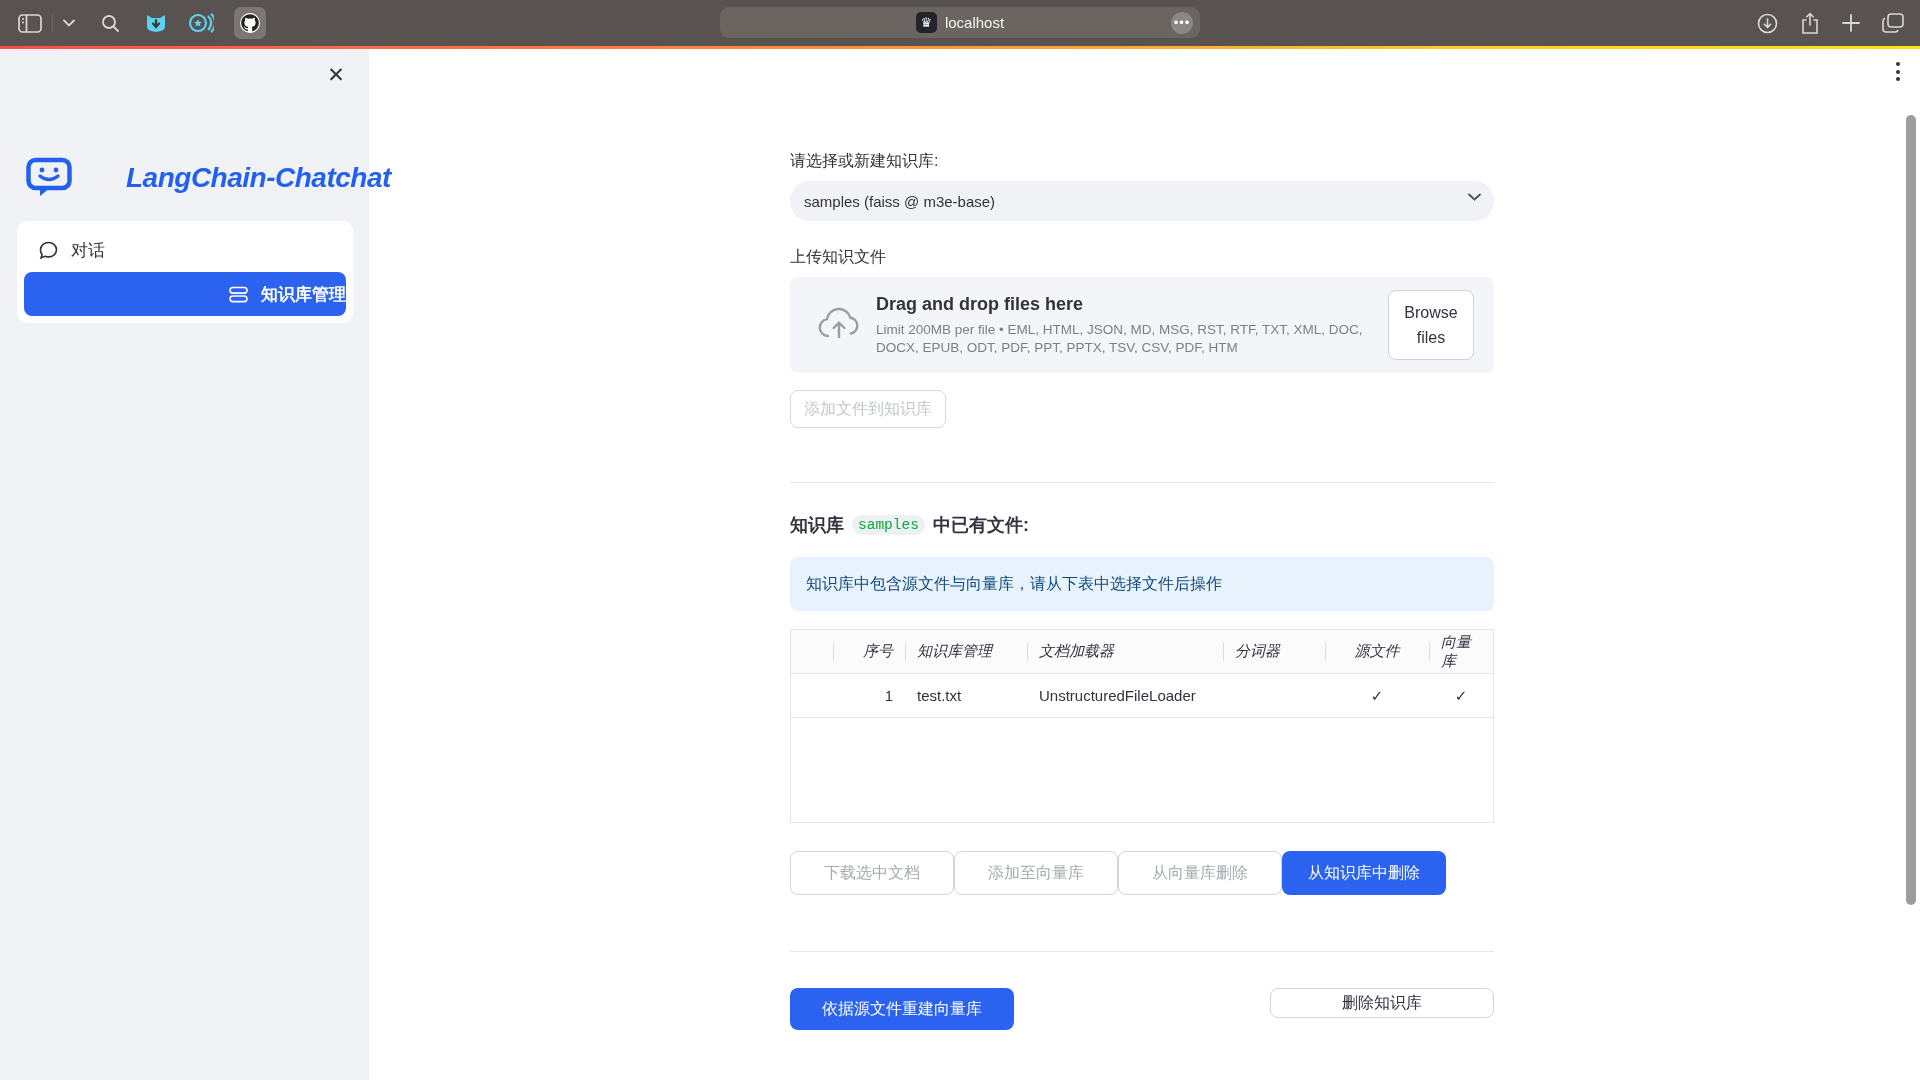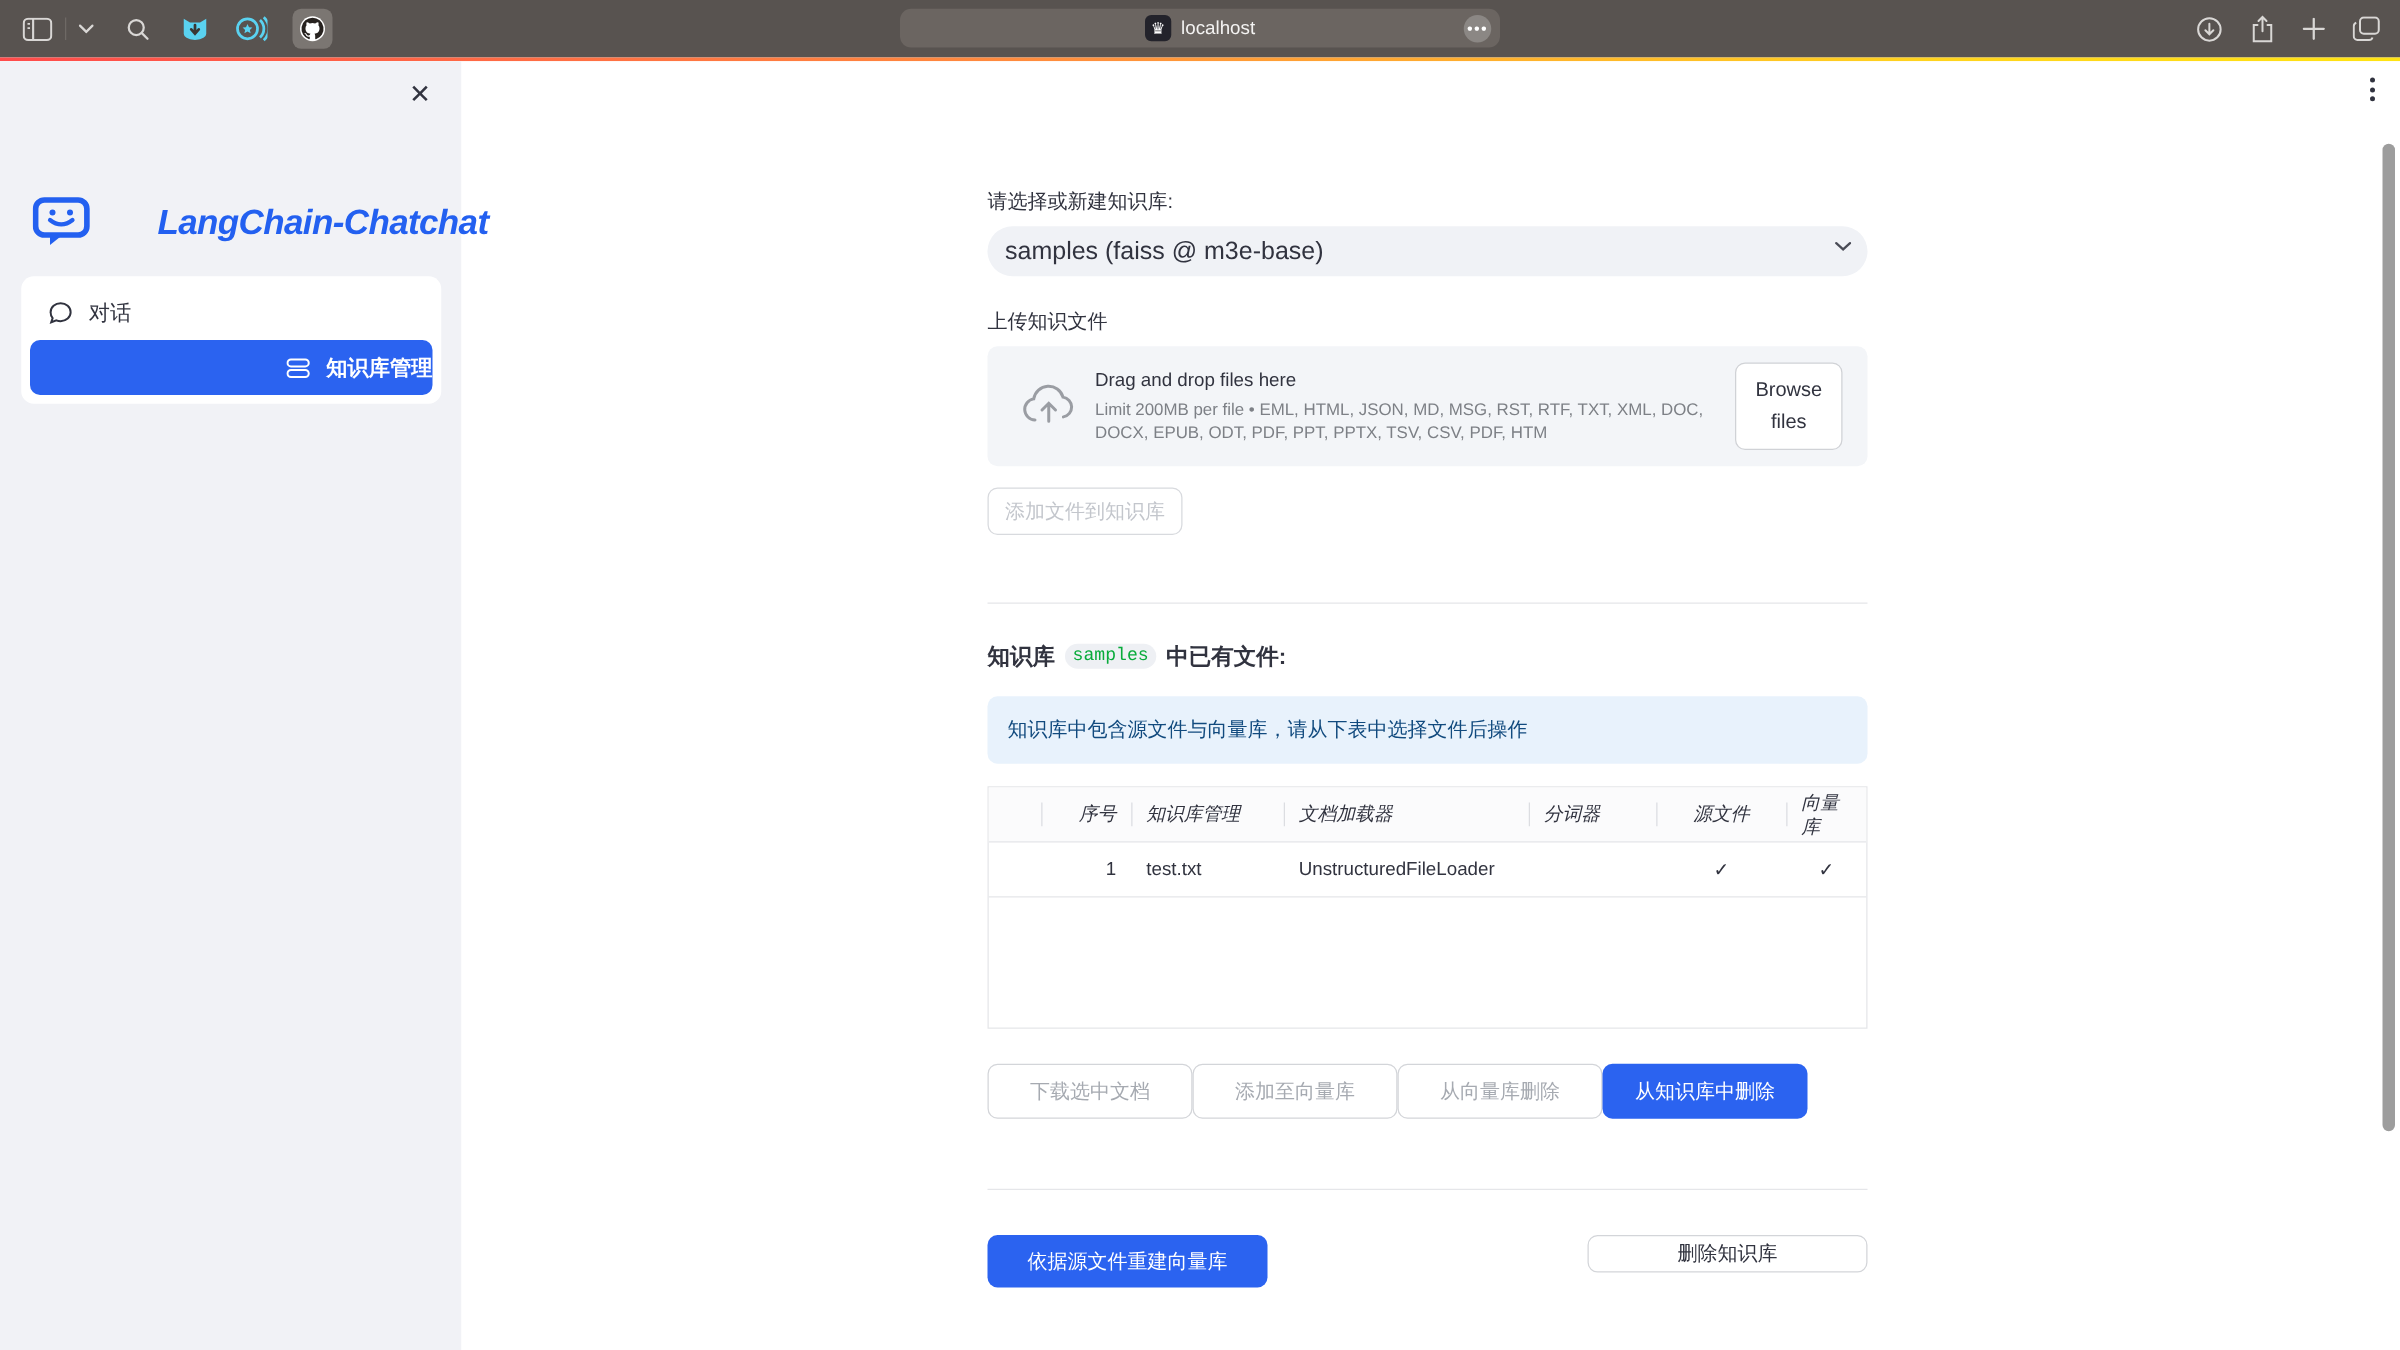--- a/index.html
+++ b/index.html
@@ -30,26 +30,26 @@
   .nav-card { position:absolute; left:17px; top:172px; width:336px; background:#fff; border-radius:10px; padding:7px; }
   .nav-item { height:44px; display:flex; align-items:center; gap:13px; padding-left:15px; border-radius:8px; font-size:17px; color:#31333f; }
   .nav-item.active { background:#2b63f0; color:#fff; font-weight:bold;justify-content:flex-end; }
 
   
   .kebab { position:absolute; left:1896px; top:13px; display:flex; flex-direction:column; gap:3.5px; }
   .kebab span { width:4px; height:4px; border-radius:50%; background:#31333f; }
   .content { position:absolute; left:790px; top:0; width:704px; }
 
   .field-label { font-size:16px; color:#31333f; }
-  .select-box { margin-top:9px; height:40px; background:#f0f2f6; border-radius:20px; display:flex; align-items:center; padding:0 14px; font-size:20px; color:#31333f; position:relative; }
+  .select-box { margin-top:9px; height:40px; background:#f0f2f6; border-radius:20px; display:flex; align-items:center; padding:0 14px; font-size:15px; color:#31333f; position:relative; }
   .select-box .chev { position:absolute; right:13px; top:12px; color:#4a4c56; }
 
   .dropzone { margin-top:9px; height:96px; background:#f3f5f8; border-radius:8px; display:flex; align-items:center; padding:0 20px 0 26px; gap:14px; }
   .dz-text { flex:1; }
-  .dz-title { font-size:15px; color:#31333f; }
+  .dz-title { font-size:18px; color:#31333f;font-weight:bold; }
   .dz-hint { margin-top:6px; font-size:13.5px; line-height:18px; color:#7d8086; max-width:520px; }
   .browse-btn { width:86px; min-height:70px; background:#fff; border:1px solid #d0d2d6; border-radius:8px; font-size:16px; color:#31333f; display:flex; align-items:center; justify-content:center; text-align:center; padding:6px 10px; line-height:25px; }
 
   .btn { border-radius:8px; font-size:16px; display:flex; align-items:center; justify-content:center; background:#fff; border:1px solid #d3d5d9; color:#31333f; cursor:default; }
   .btn.disabled { color:#c3c6cc; border-color:#d8dade; }
   .btn.ghost-disabled { color:#a6aab1; }
   .btn.primary { background:#2b63f0; border:none; color:#fff; }
 
   .add-btn { margin-top:17px; width:156px; height:38px; }
 

